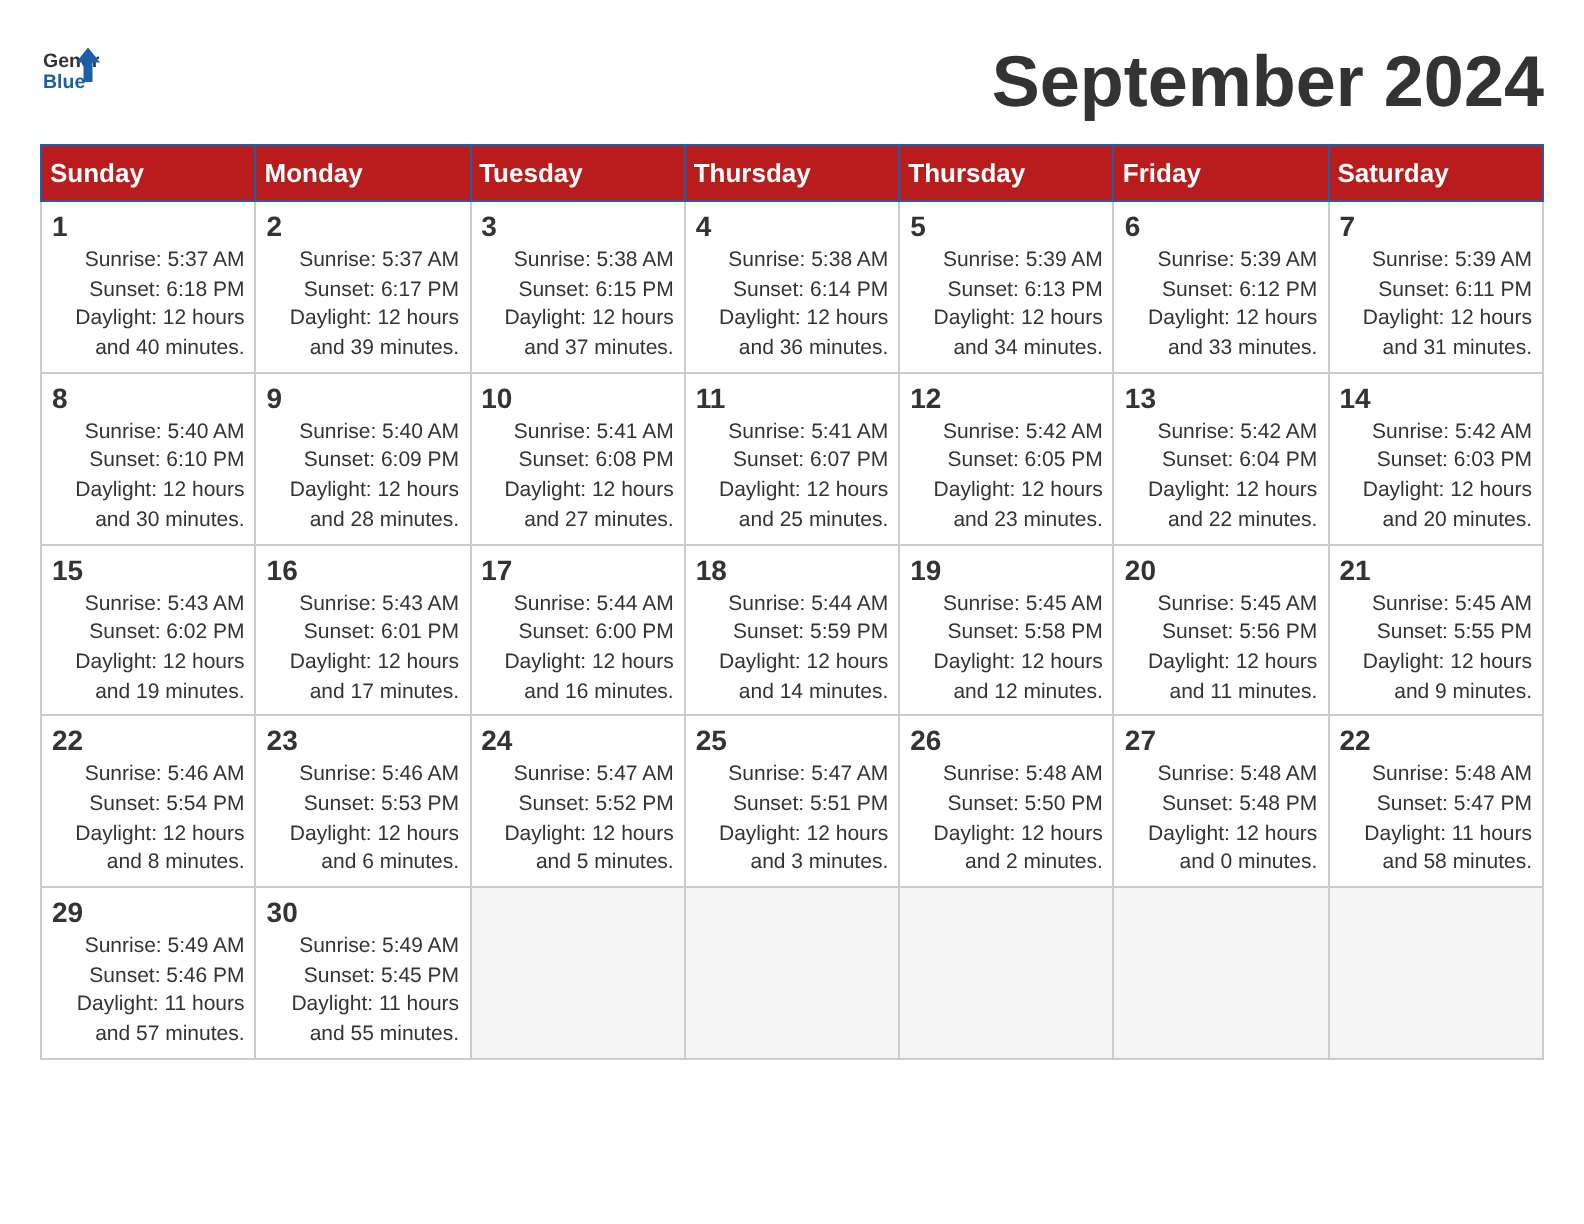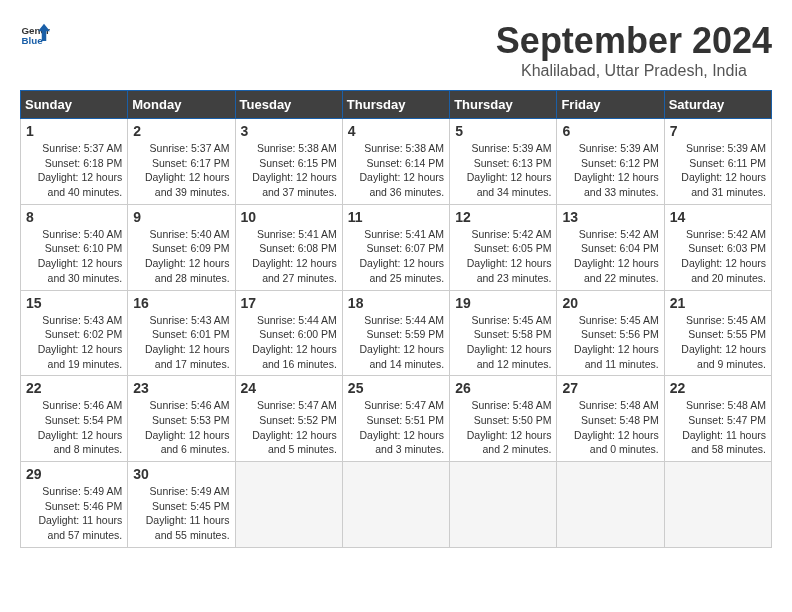--- a/index.html
+++ b/index.html
@@ -19,38 +19,38 @@
     .logo {
       display: flex;
       align-items: center;
       gap: 4px;
     }
     .logo-icon {
       width: 30px;
       height: 30px;
     }
     .title-section {
-      text-align: center;
+      text-align: right;
     }
     .month-title {
       font-size: 36px;
       font-weight: bold;
       color: #333;
     }
     .location {
       font-size: 16px;
       color: #555;
     }
     table {
       width: 100%;
       border-collapse: collapse;
       font-size: 11px;
     }
     th {
-      background-color: #404040;
+      background-color: #b91c1c;
       color: #fff;
       padding: 6px 4px;
       text-align: left;
       font-size: 13px;
       font-weight: bold;
       border: 1px solid #1a5fa8;
     }
     td {
       border: 1px solid #ccc;
       padding: 4px 5px;
@@ -88,21 +88,20 @@
 <div class="header-section">
   <div class="logo">
     <svg class="logo-icon" viewBox="0 0 40 40">
       <text x="2" y="18" font-size="13" font-weight="bold" fill="#333" font-family="Arial">General</text>
       <text x="2" y="32" font-size="13" font-weight="bold" fill="#1a5fa8" font-family="Arial">Blue</text>
       <polygon points="32,5 40,15 35,15 35,28 29,28 29,15 24,15" fill="#1a5fa8"></polygon>
     </svg>
   </div>
   <div class="title-section">
     <div class="month-title">September 2024</div>
-    <div class="location">Khalilabad, Uttar Pradesh, India</div>
   </div>
 </div>
 
 <table>
   <thead>
     <tr>
       <th>Sunday</th>
       <th>Monday</th>
       <th>Tuesday</th>
       <th>Thursday</th>

